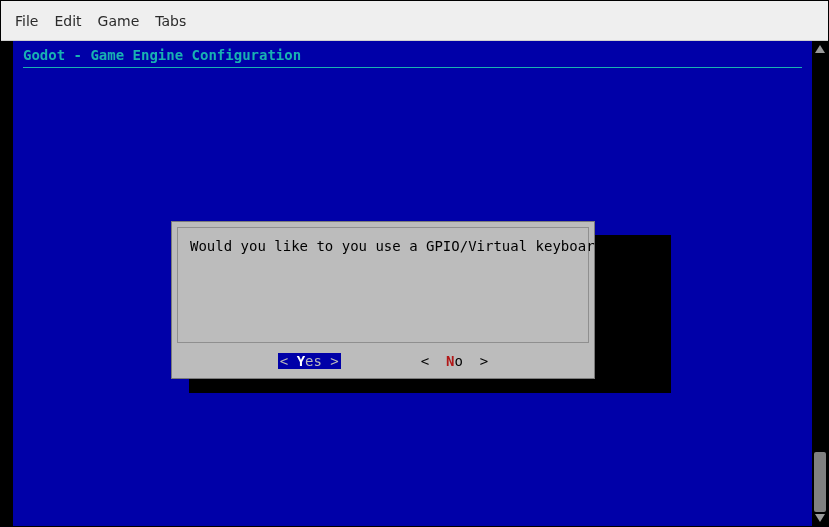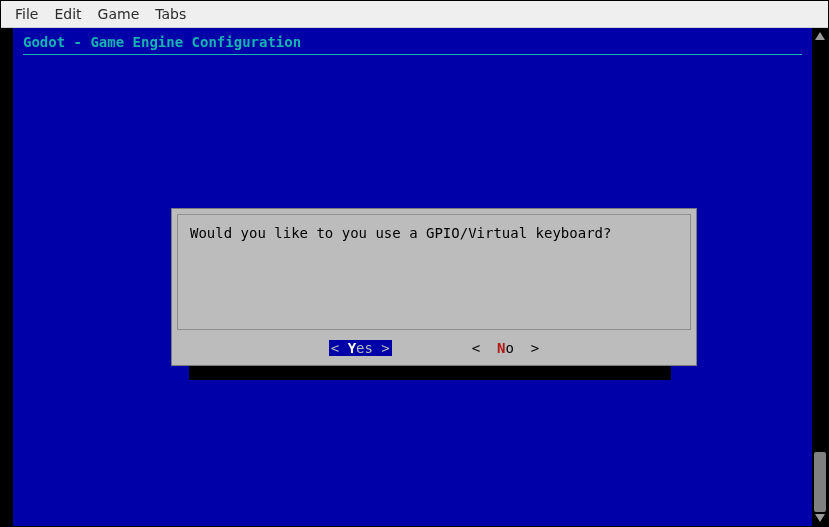--- a/index.html
+++ b/index.html
@@ -5,21 +5,21 @@
   * { box-sizing: border-box; margin: 0; padding: 0; }
   html, body { width: 829px; height: 527px; overflow: hidden; font-family: "DejaVu Sans Mono", "Courier New", monospace; font-size: 14px; }
   body { background: #000; }
 
   .window-frame {
     width: 829px; height: 527px; background: #000; border: 1px solid #000;
     display: flex; flex-direction: column;
   }
 
   .menubar {
-    height: 27px; background: #efefef; display: flex; align-items: center;
+    height: 40px; background: #efefef; display: flex; align-items: center;
     padding: 0 6px; gap: 0; border-bottom: 1px solid #d0d0d0;
     font-family: "DejaVu Sans", Arial, sans-serif; font-size: 14px; color: #2b2b2b;
   }
   .menubar .menu-item {
     padding: 3px 8px; cursor: default;
   }
 
   .content-area {
     flex: 1; display: flex; min-height: 0; margin-left: 12px;
   }
@@ -37,21 +37,21 @@
   }
 
   .dialog-wrap {
     position: absolute; left: 158px; top: 180px;
   }
   .dialog-shadow {
     position: absolute; left: 18px; top: 14px; width: 482px; height: 158px;
     background: #000;
   }
   .dialog {
-    position: relative; width: 526px; height: 158px; background: #bcbcbc;
+    position: relative; width: 424px; height: 158px; background: #bcbcbc;
     border: 1px solid #7a7a7a;
     display: flex; flex-direction: column;
   }
   .dialog-body {
     flex: 1; margin: 5px; border: 1px solid #8f8f8f; background: #bcbcbc;
     padding: 10px 12px; color: #000; white-space: pre;
   }
   .dialog-buttons {
     height: 30px; display: flex; align-items: center; justify-content: center;
     gap: 80px; padding-bottom: 4px; color: #000; text-align: center;

